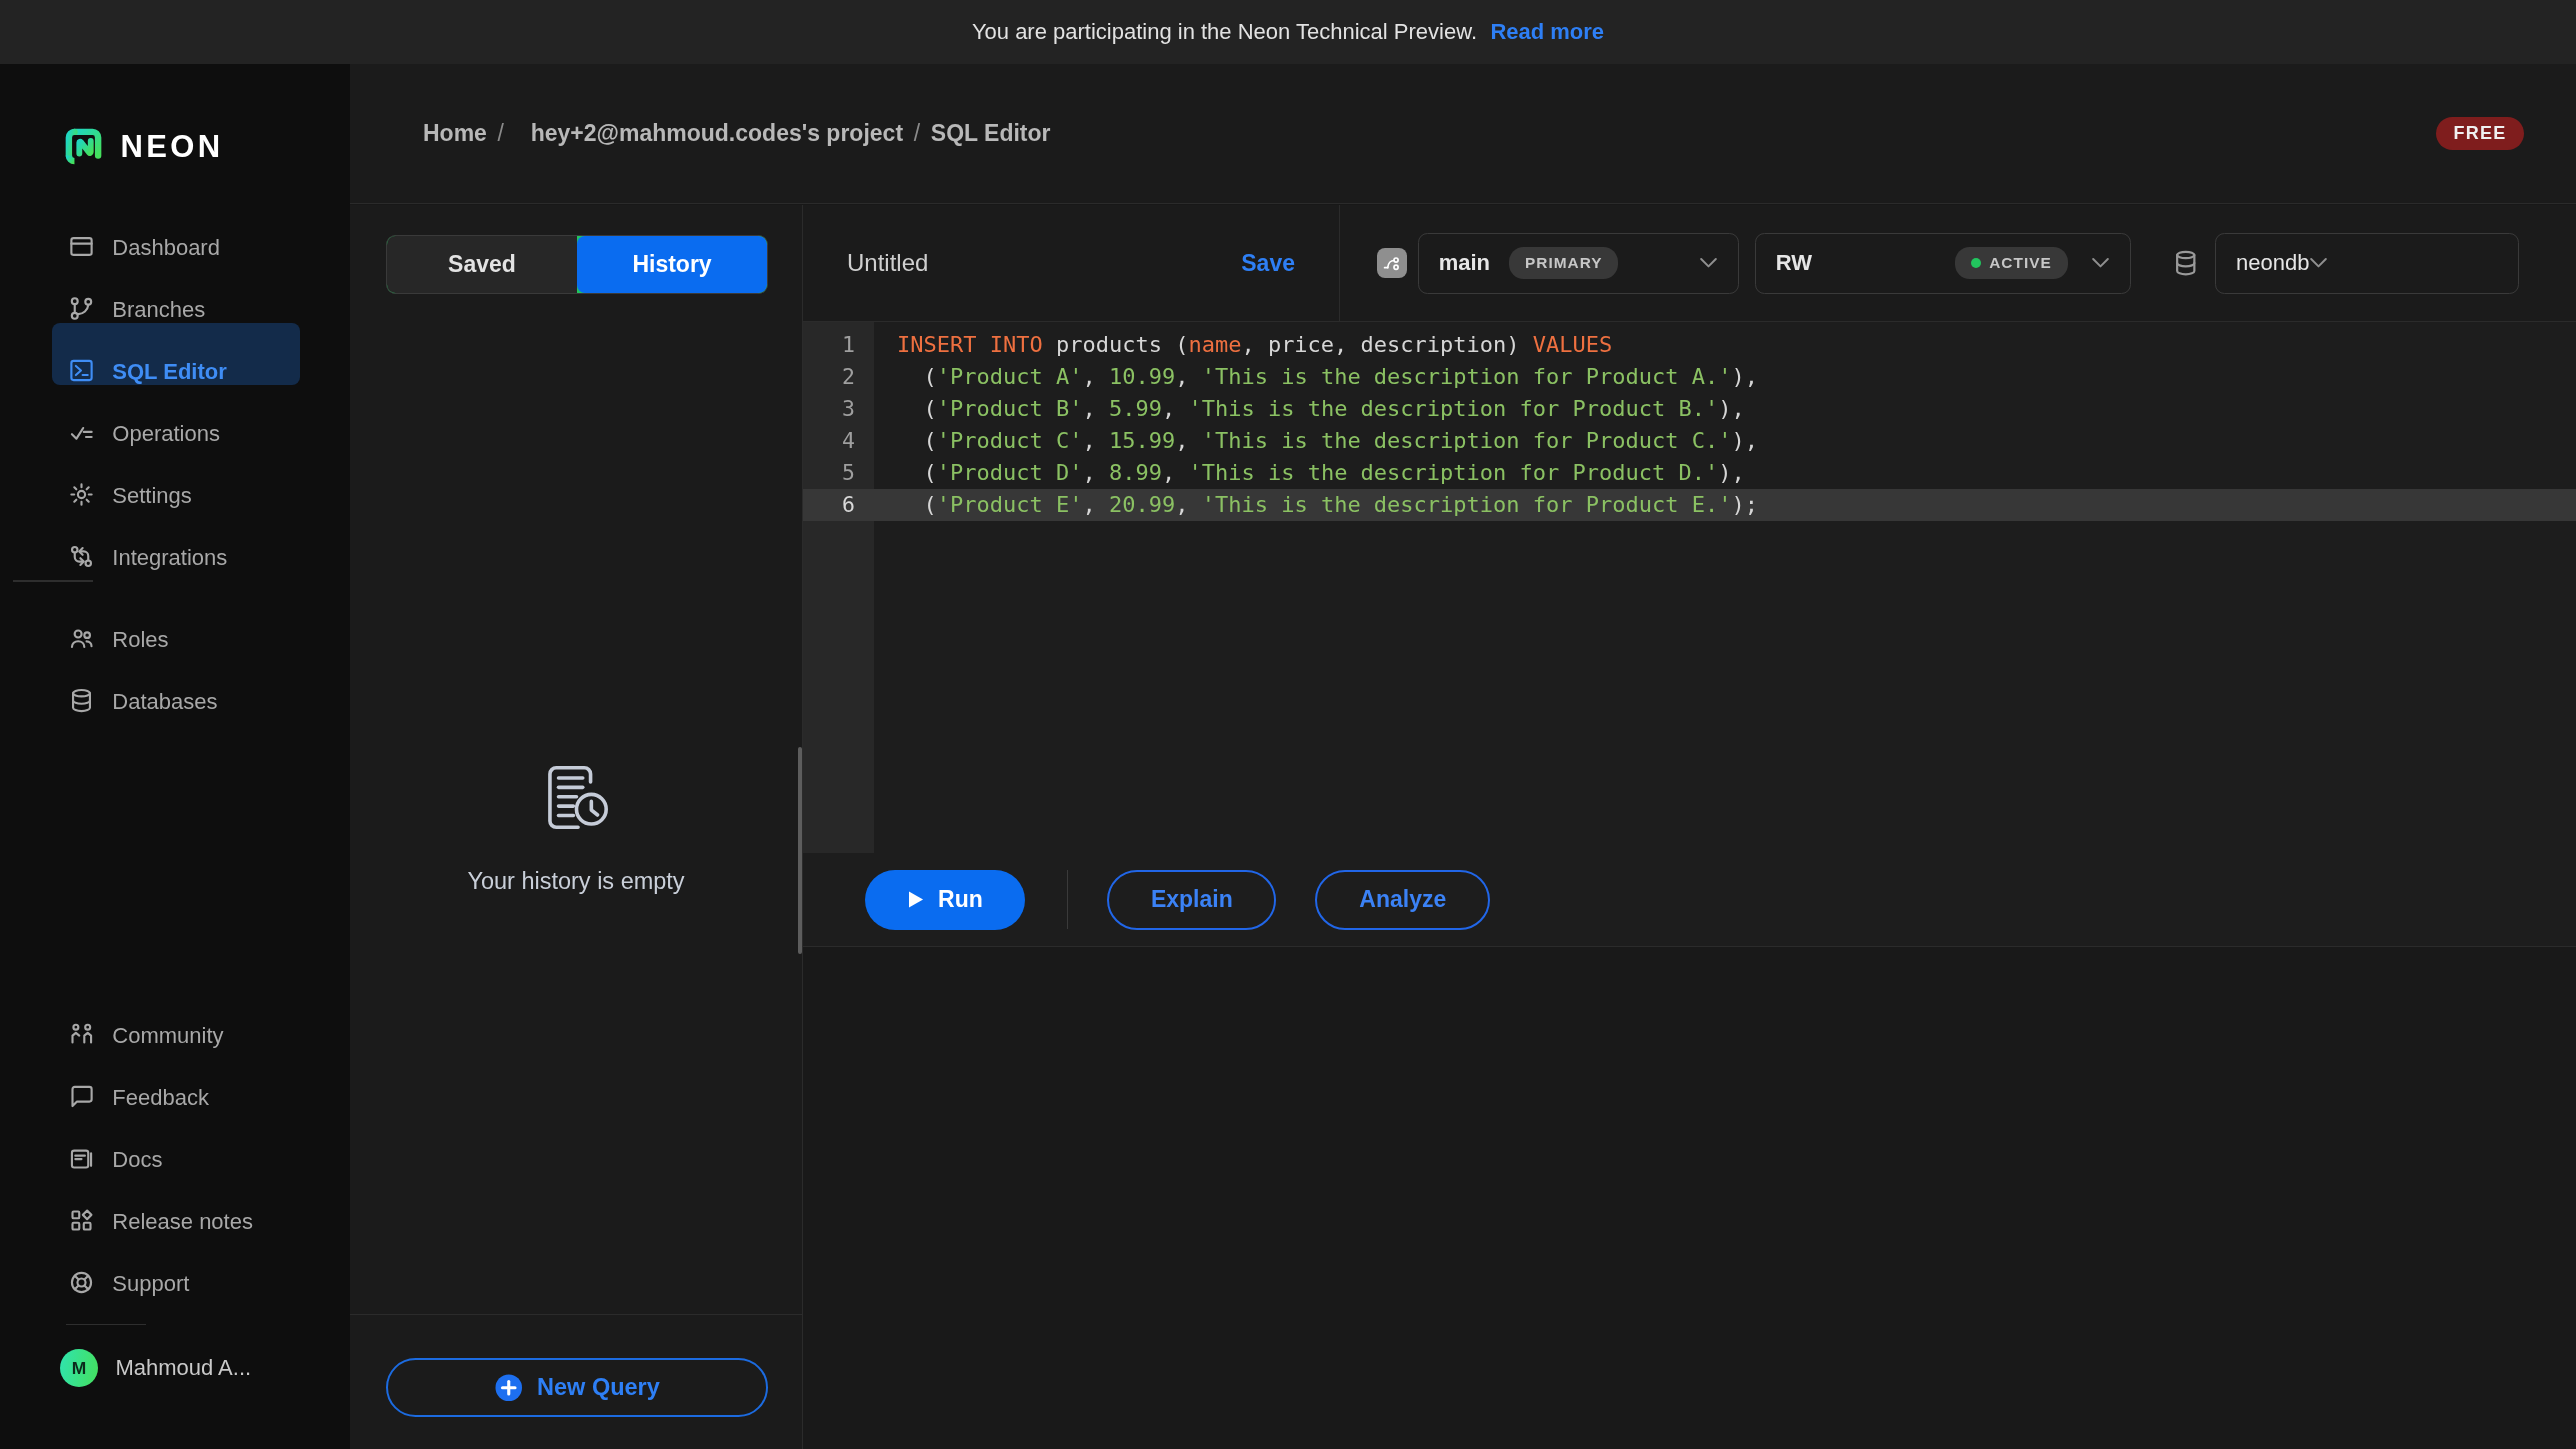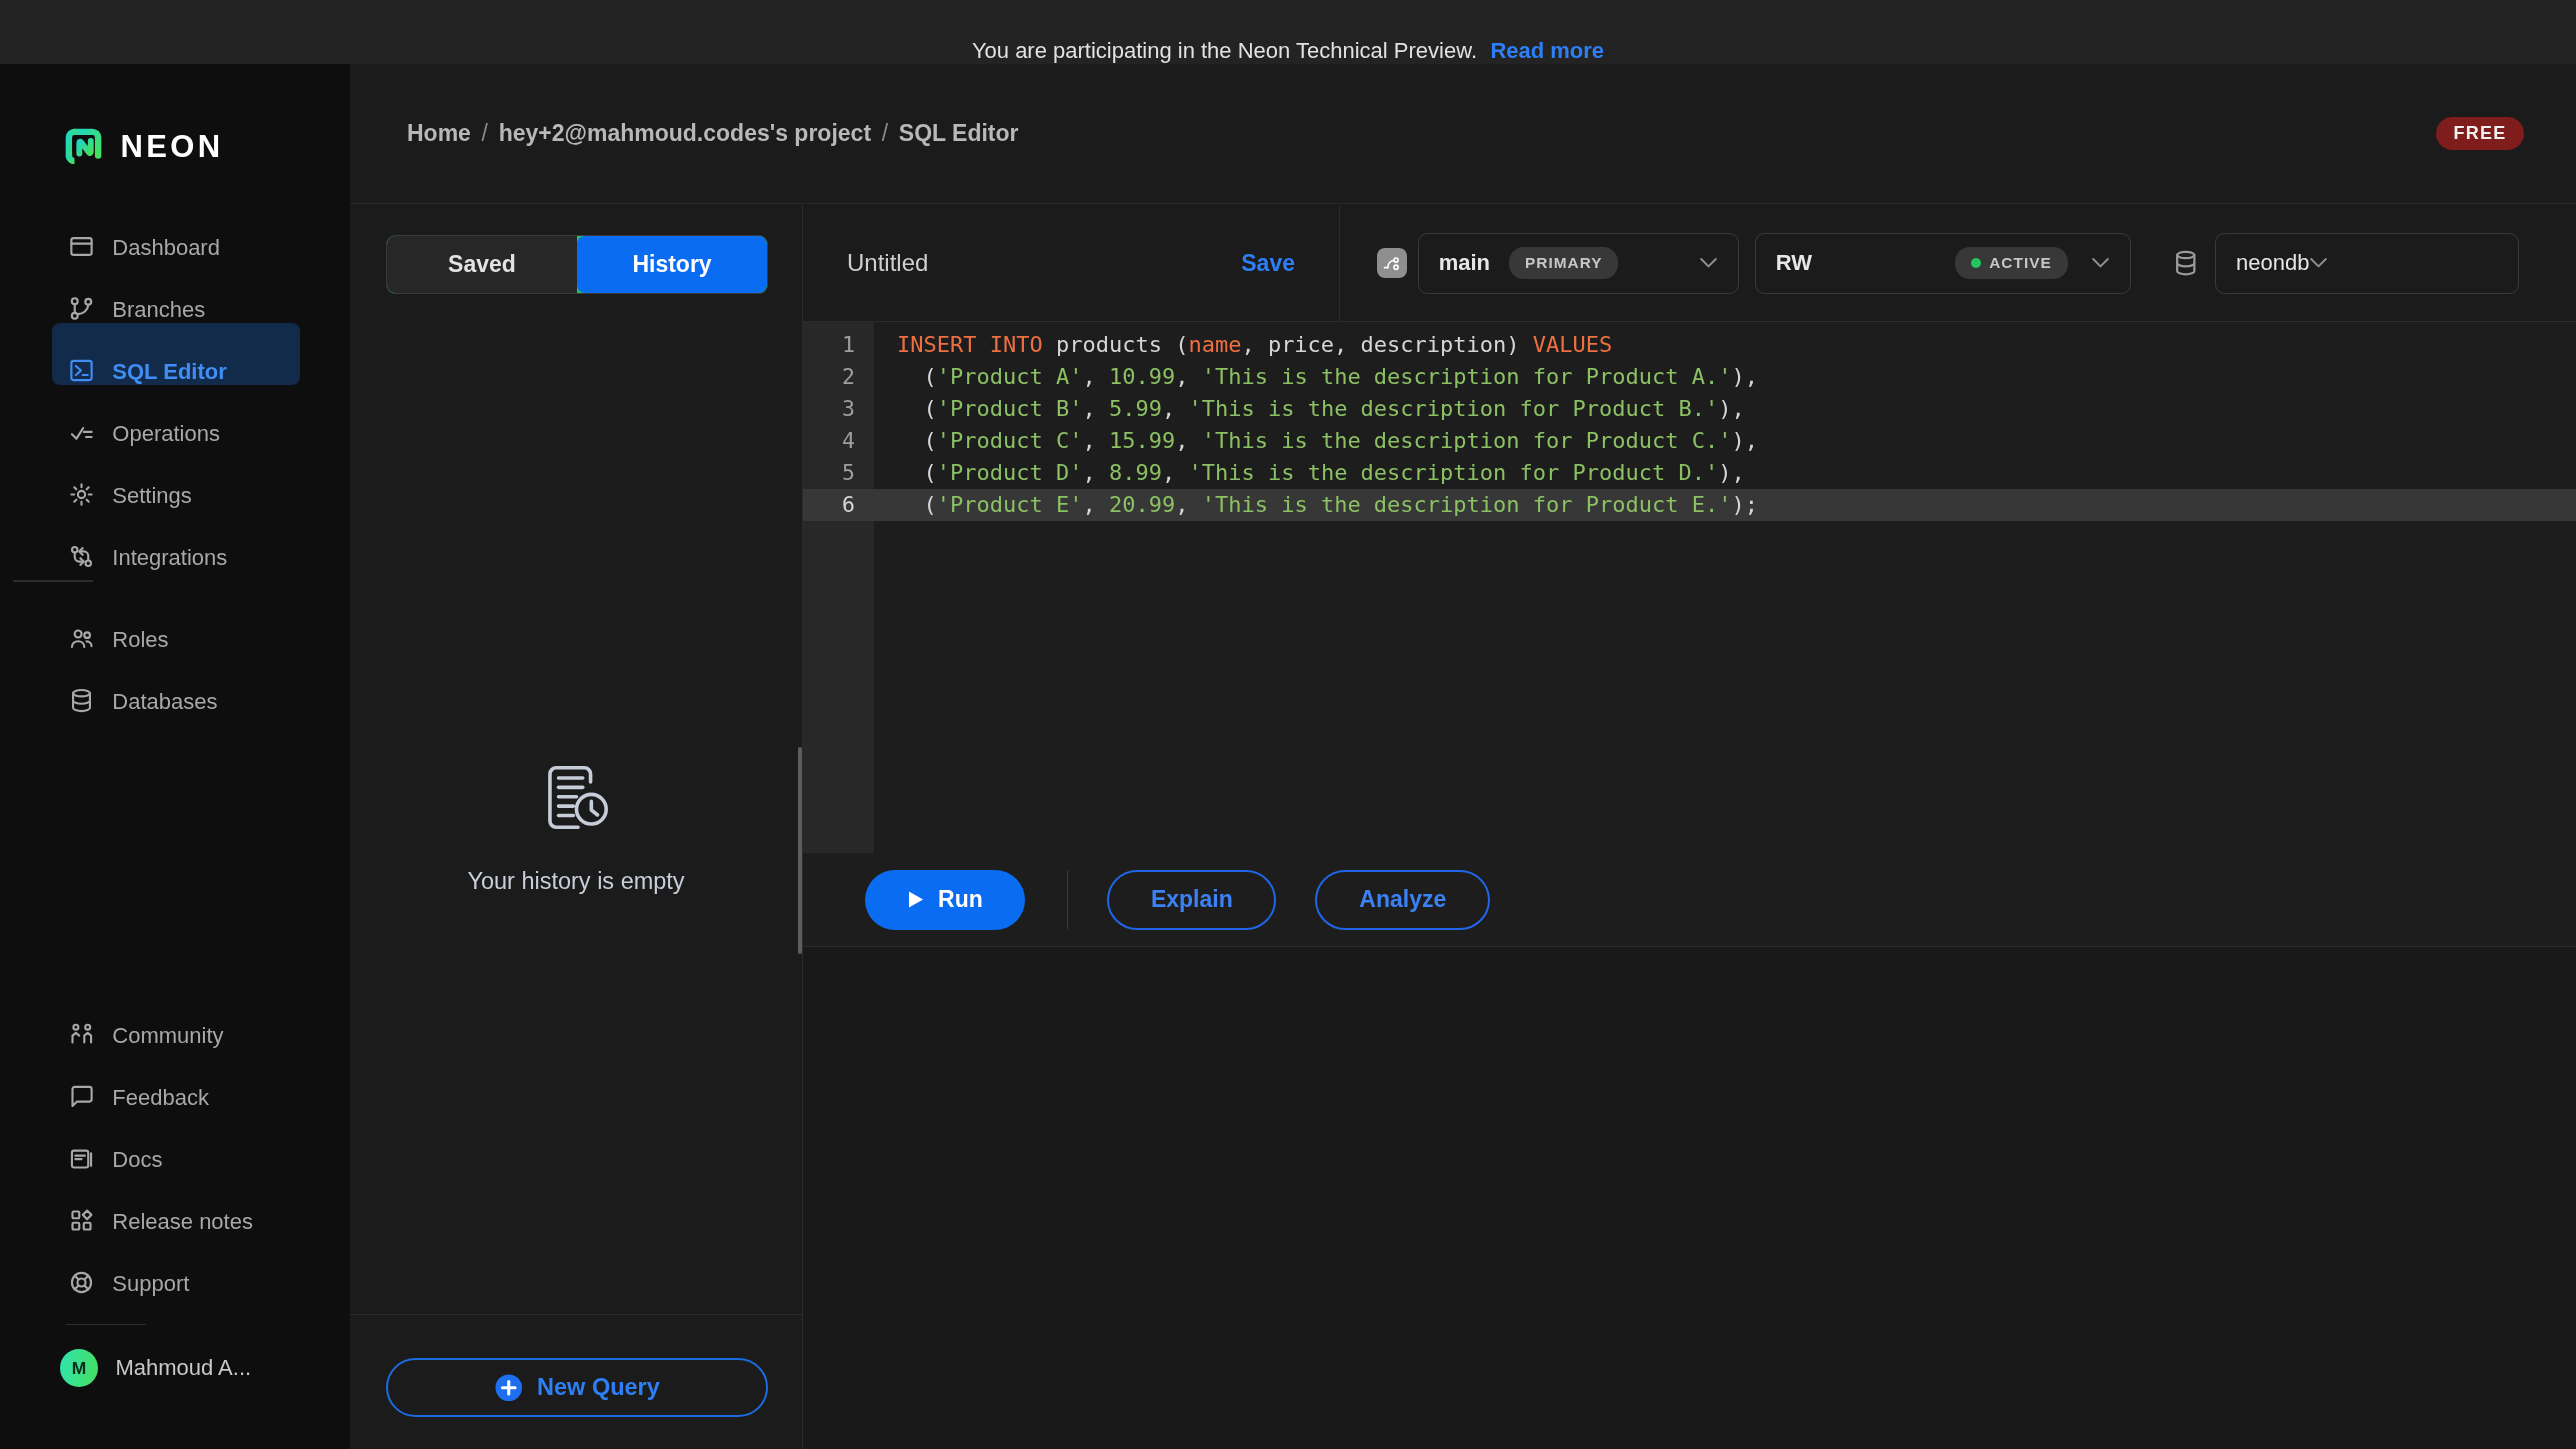--- a/index.html
+++ b/index.html
@@ -2,21 +2,21 @@
 <html style="font-size:10.7px"><head>
 <meta charset="utf-8">
 <style>
   html,body{margin:0;padding:0;background:#181818;}
   *{box-sizing:border-box;}
   #root{position:relative;width:2576px;height:1449px;background:#181818;overflow:hidden;
         font-family:"Liberation Sans",sans-serif;color:#d6d6d6;}
 
   
   .banner{position:absolute;left:0;top:0;width:2576px;height:64px;background:#232323;
-          display:flex;align-items:flex-end;justify-content:center;gap:13.4px;}
+          display:flex;align-items:center;justify-content:center;gap:13.4px;}
   .banner-msg{font-size:22px;color:#e2e2e2;}
   .banner-link{font-size:22px;color:#2e7ff5;font-weight:600;cursor:pointer;}
 
   
   .sidebar{position:absolute;left:0;top:64px;width:350px;height:1385px;background:#0e0e0e;}
   .logo-row{position:absolute;left:64px;top:63px;display:flex;align-items:center;gap:17.4px;}
   .logo-text{font-size:31px;font-weight:800;letter-spacing:3.4px;color:#ffffff;}
   .nav{position:absolute;left:0;width:350px;}
   .nav-top{top:135px;}
   .nav-bottom{top:923px;}
@@ -32,21 +32,21 @@
   .user-row{position:absolute;left:60px;top:1285px;display:flex;align-items:center;gap:17.4px;cursor:pointer;}
   .avatar{width:38px;height:38px;border-radius:50%;background:linear-gradient(100deg,#2fe4b0,#45df5d);
           display:flex;align-items:center;justify-content:center;font-size:17.4px;font-weight:800;color:#0c2a1c;}
   .user-name{font-size:22px;color:#c9c9c9;}
 
   
   .header{position:absolute;left:350px;top:64px;width:2226px;height:140px;background:#1b1b1b;
           border-bottom:1.3px solid #2b2b2b;display:flex;align-items:center;padding:0 52px 0 57px;}
   .breadcrumb{display:flex;align-items:center;gap:10.7px;font-size:23px;font-weight:600;color:#b8b8b8;}
   .crumb-sep{color:#8a8a8a;font-weight:400;}
-  .crumb-link{cursor:pointer;}
+  .crumb-link{cursor:pointer;margin-left:16px;}
   .free-badge{margin-left:auto;background:#7f1d1d;color:#f0f0f0;font-size:18px;font-weight:700;
               letter-spacing:1.3px;padding:6px 17.4px;border-radius:17px;}
 
   
   .history{position:absolute;left:350px;top:205px;width:453px;height:1244px;background:#1b1b1b;
            border-right:1.3px solid #2b2b2b;}
   .tabs{position:absolute;left:36px;top:30px;width:382px;height:59px;border:1.3px solid #3a3a3a;
         border-radius:9.4px;display:flex;overflow:hidden;background:#22c55e;}
   .tab{flex:1;display:flex;align-items:center;justify-content:center;font-size:23px;font-weight:600;
        color:#e3e3e3;background:#272727;cursor:pointer;}

